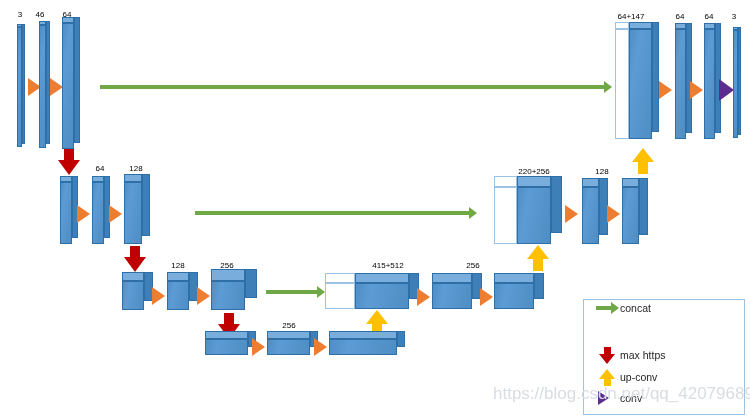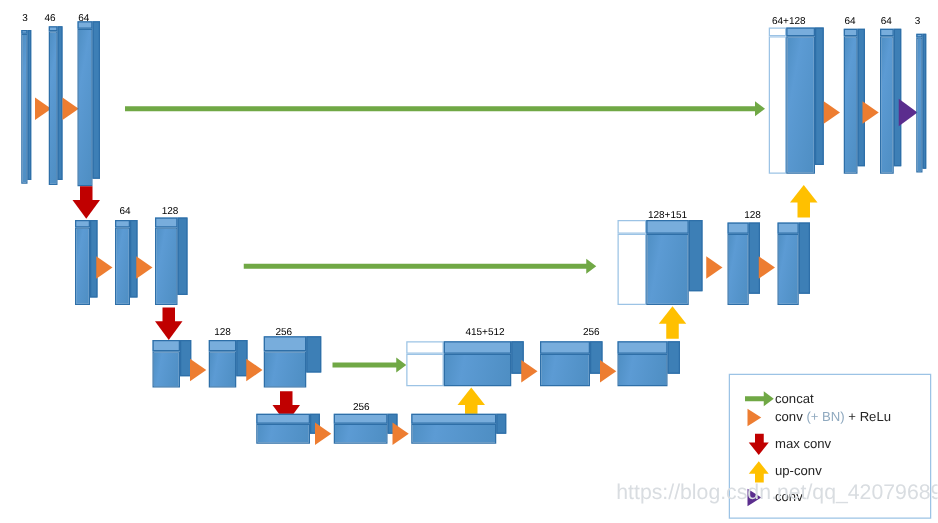--- a/index.html
+++ b/index.html
@@ -111,21 +111,21 @@
     <div class="side" style="left:12px;top:-6px;width:6px;height:126px;"></div>
   </div>
 
   <div class="concat" style="left:100px;top:85px;width:505px;"></div>
 
   <div class="maxpool" style="left:58px;top:149px;">
     <div class="stem"></div>
     <div class="head"></div>
   </div>
 
-  <div class="lbl" style="left:608px;top:12px;width:46px;">64+128</div>
+  <div class="lbl" style="left:608px;top:12px;width:46px;">64+147</div>
   <div class="lbl" style="left:671px;top:12px;width:18px;">64</div>
   <div class="lbl" style="left:700px;top:12px;width:18px;">64</div>
   <div class="lbl" style="left:727px;top:12px;width:14px;">3</div>
 
   <div class="blk hollow" style="left:615px;top:29px;width:14px;height:110px;">
     <div class="front"></div>
     <div class="top" style="left:0;top:-7px;width:14px;height:7px;"></div>
   </div>
 
   <div class="blk" style="left:629px;top:29px;width:23px;height:110px;">
@@ -188,21 +188,21 @@
     <div class="side" style="left:18px;top:-8px;width:8px;height:62px;"></div>
   </div>
 
   <div class="concat" style="left:195px;top:211px;width:275px;"></div>
 
   <div class="maxpool" style="left:124px;top:246px;">
     <div class="stem"></div>
     <div class="head"></div>
   </div>
 
-  <div class="lbl" style="left:508px;top:167px;width:52px;">128+151</div>
+  <div class="lbl" style="left:508px;top:167px;width:52px;">220+256</div>
   <div class="lbl" style="left:590px;top:167px;width:24px;">128</div>
 
   <div class="blk hollow" style="left:494px;top:187px;width:23px;height:57px;">
     <div class="front"></div>
     <div class="top" style="left:0;top:-11px;width:23px;height:11px;"></div>
   </div>
   <div class="blk" style="left:517px;top:187px;width:34px;height:57px;">
     <div class="front"></div>
     <div class="top" style="left:0;top:-11px;width:34px;height:11px;"></div>
     <div class="side" style="left:34px;top:-11px;width:11px;height:57px;"></div>
@@ -313,40 +313,34 @@
 
   <div class="tri orange" style="left:314px;top:338px;"></div>
 
   <div class="blk" style="left:329px;top:339px;width:68px;height:16px;">
     <div class="front"></div>
     <div class="top" style="left:0;top:-8px;width:68px;height:8px;"></div>
     <div class="side" style="left:68px;top:-8px;width:8px;height:16px;"></div>
   </div>
 
   <div id="legend" style="left:583px;top:299px;width:160px;height:114px;">
-    <div class="leg-row" style="left:10px;top:11px;">
+    <div class="leg-row" style="left:10px;top:0;">
       <span class="leg-ico">
           <i class="leg-concat"></i>
         </span>
       <span class="leg-txt">concat</span>
-    </div>
-    <div class="leg-row" style="left:10px;top:26px;">
-      <span class="leg-ico">
-          <i class="leg-tri-o"></i>
-        </span>
-      <span class="leg-txt"><span>conv </span><span class="dim">(+ BN)</span><span> + ReLu</span></span>
     </div>
     <div class="leg-row" style="left:10px;top:47px;">
       <span class="leg-ico">
           <i class="leg-down">
             <i class="s"></i>
             <i class="h"></i>
           </i>
         </span>
-      <span class="leg-txt">max conv</span>
+      <span class="leg-txt">max https</span>
     </div>
     <div class="leg-row" style="left:10px;top:69px;">
       <span class="leg-ico">
           <i class="leg-up">
             <i class="h"></i>
             <i class="s"></i>
           </i>
         </span>
       <span class="leg-txt">up-conv</span>
     </div>

